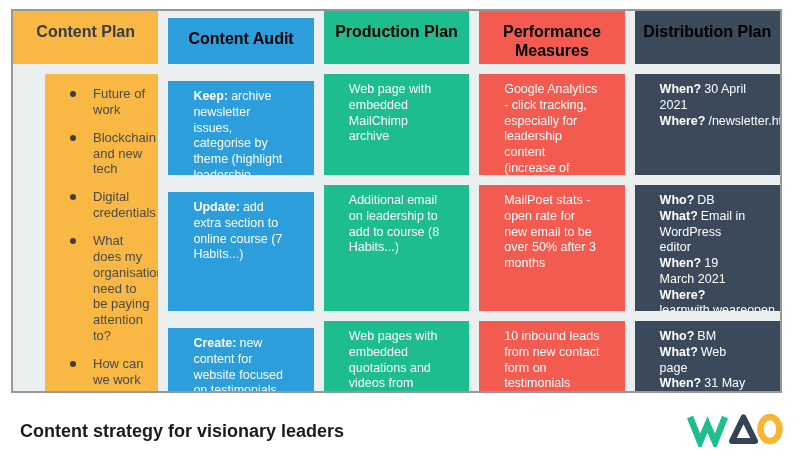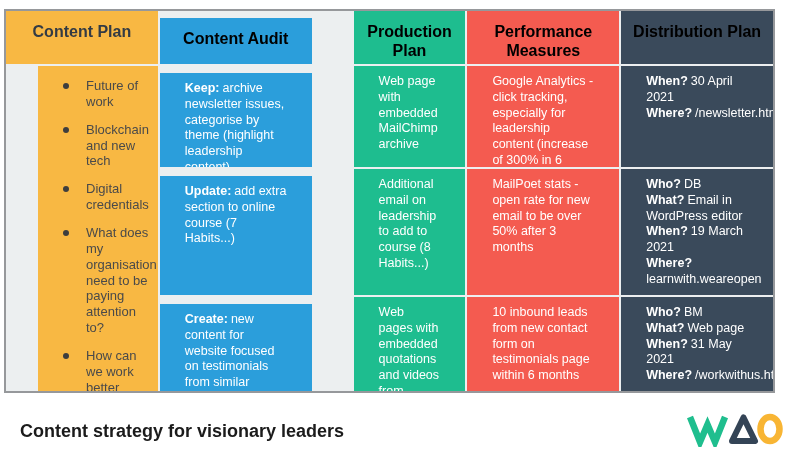--- a/index.html
+++ b/index.html
@@ -21,50 +21,50 @@
   .stage {
     position: relative;
     width: 800px;
     height: 450px;
     background: #ffffff;
     overflow: hidden;
     font-family: "Liberation Sans", sans-serif;
   }
   .table {
     position: absolute;
-    left: 4px;
+    left: 11px;
     top: 9px;
     width: 771px;
     height: 384px;
     box-sizing: border-box;
     display: grid;
     grid-template-columns: repeat(5, 1fr);
     grid-template-rows: 53px 101px 126px 1fr;
-    gap: 2px;
+    gap: 10px;
     background: var(--c-grid_line);
     border: 2px solid var(--c-outer_border);
   }
   .cell {
     padding: 8px 25px;
     font-size: 12.5px;
     line-height: 1.26;
     color: #ffffff;
     overflow: hidden;
   }
   .hdr {
     font-size: 16px;
     font-weight: 700;
     text-align: center;
     padding: 12px 4px 0 4px;
     line-height: 1.18;
     overflow: hidden;
   }
   .bg-yellow { background: var(--c-yellow); }
   .bg-blue   { background: var(--c-blue); margin-top: 7px; }
-  .bg-green  { background: var(--c-green); margin-left: 40px; }
+  .bg-green  { background: var(--c-green); }
   .bg-red    { background: var(--c-red); }
   .bg-slate  { background: var(--c-slate); }
   .hdr-dark  { color: var(--c-header_text_dark); }
   .plan-cell {
     grid-column: 1;
     grid-row: 2 / 5;
     color: var(--c-body_text_dark);
     padding: 12px 6px 8px 6px;
     margin-left: 32px;
   }

